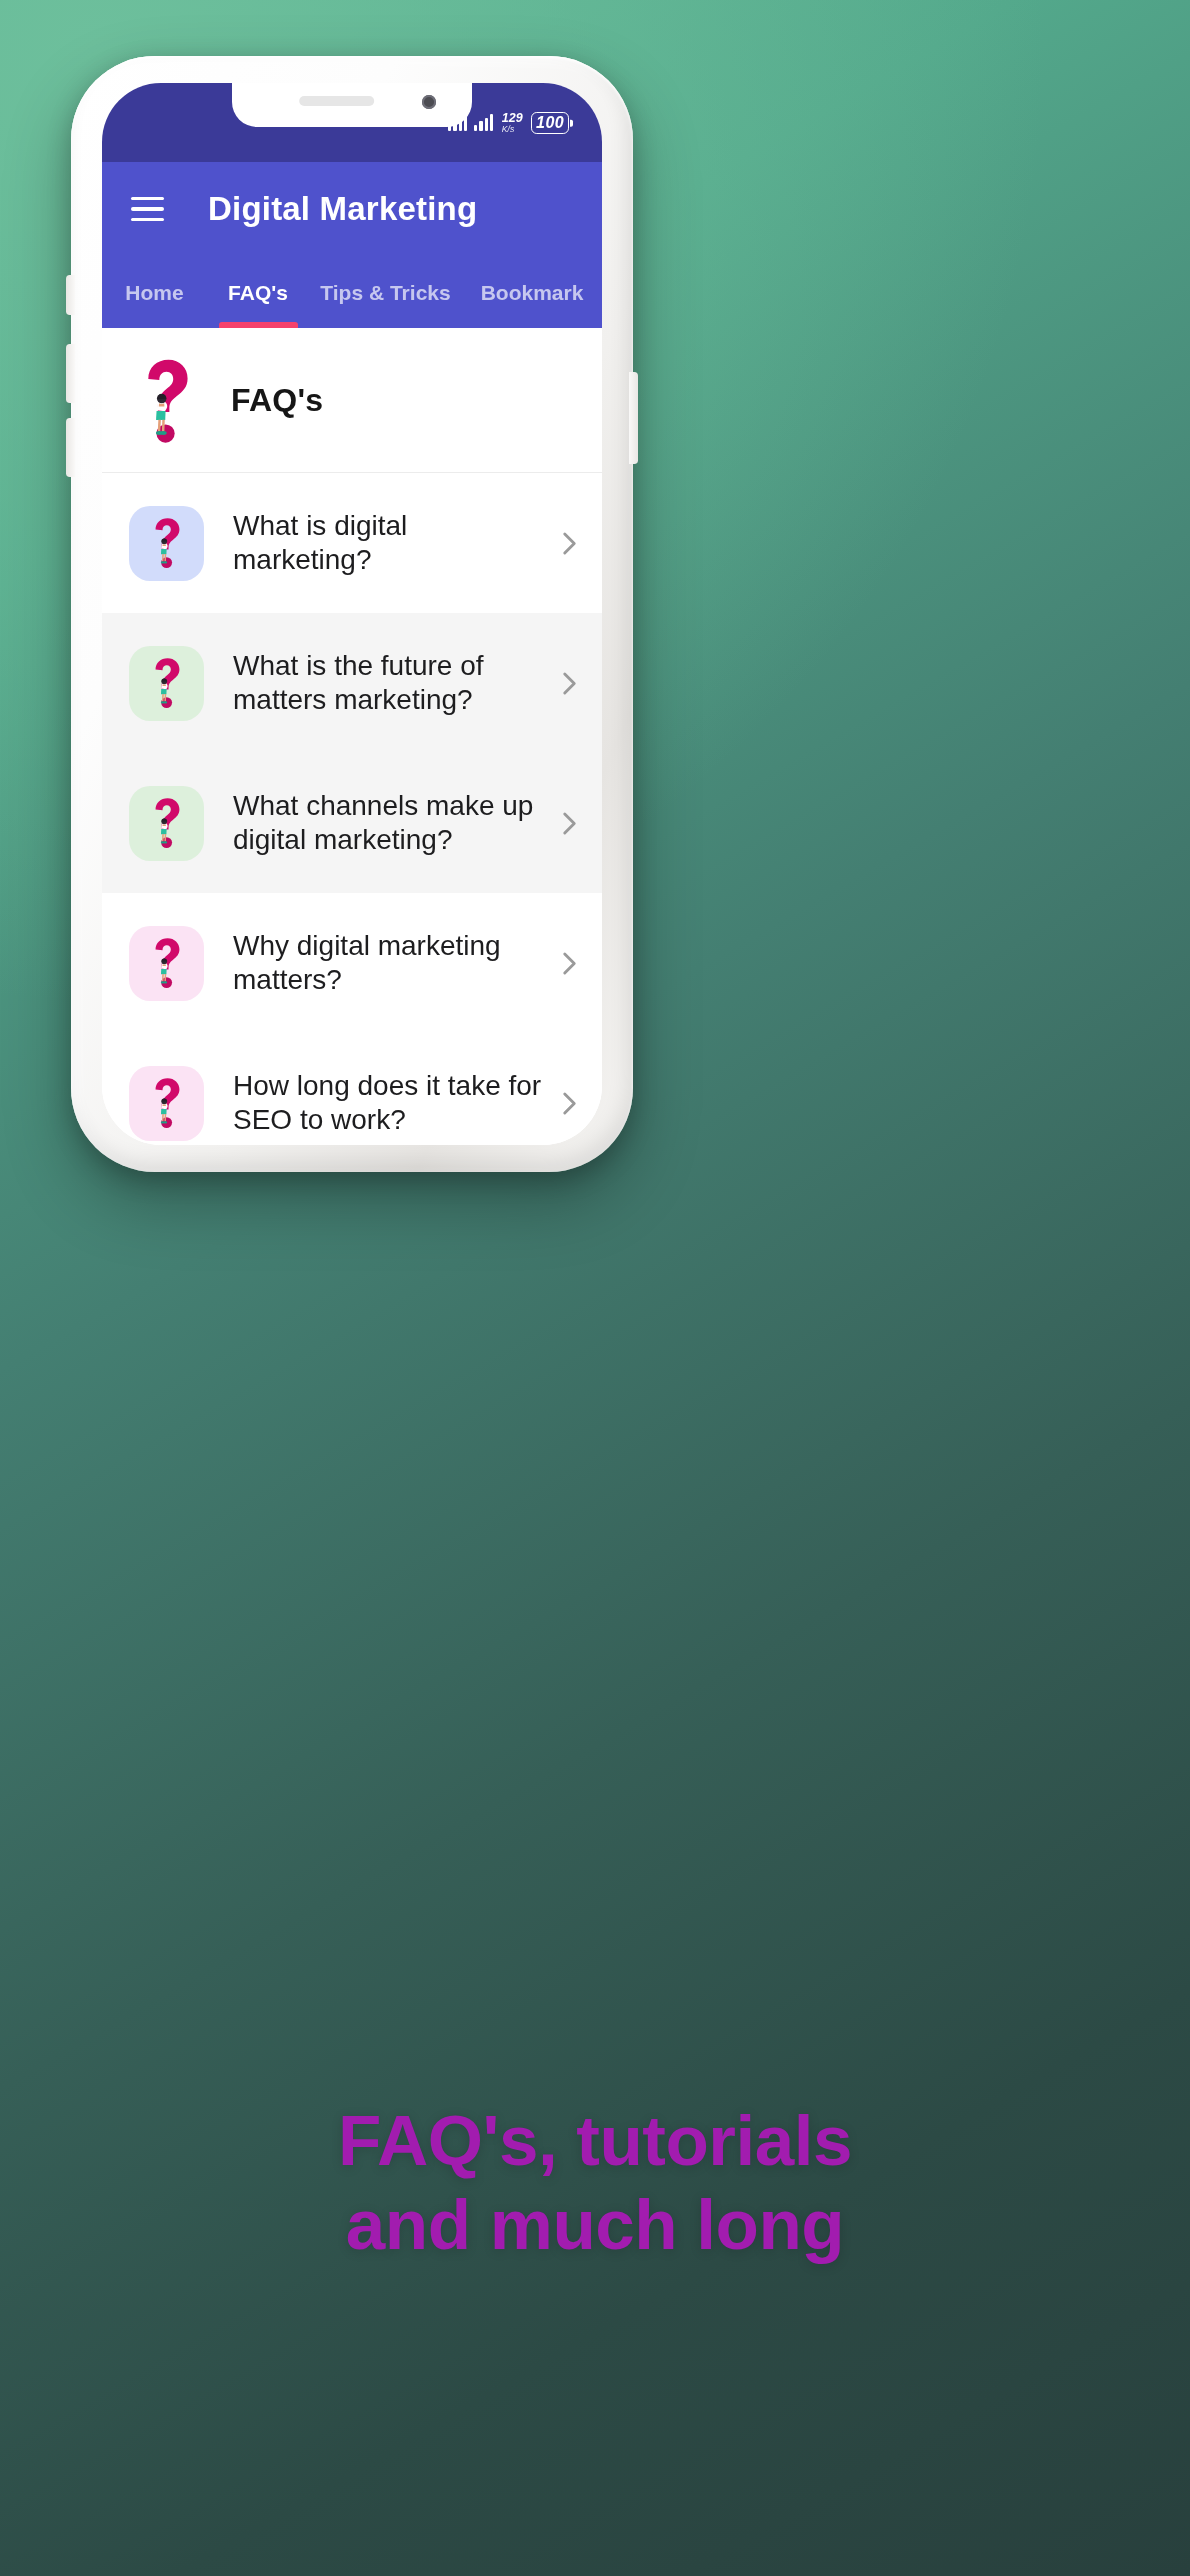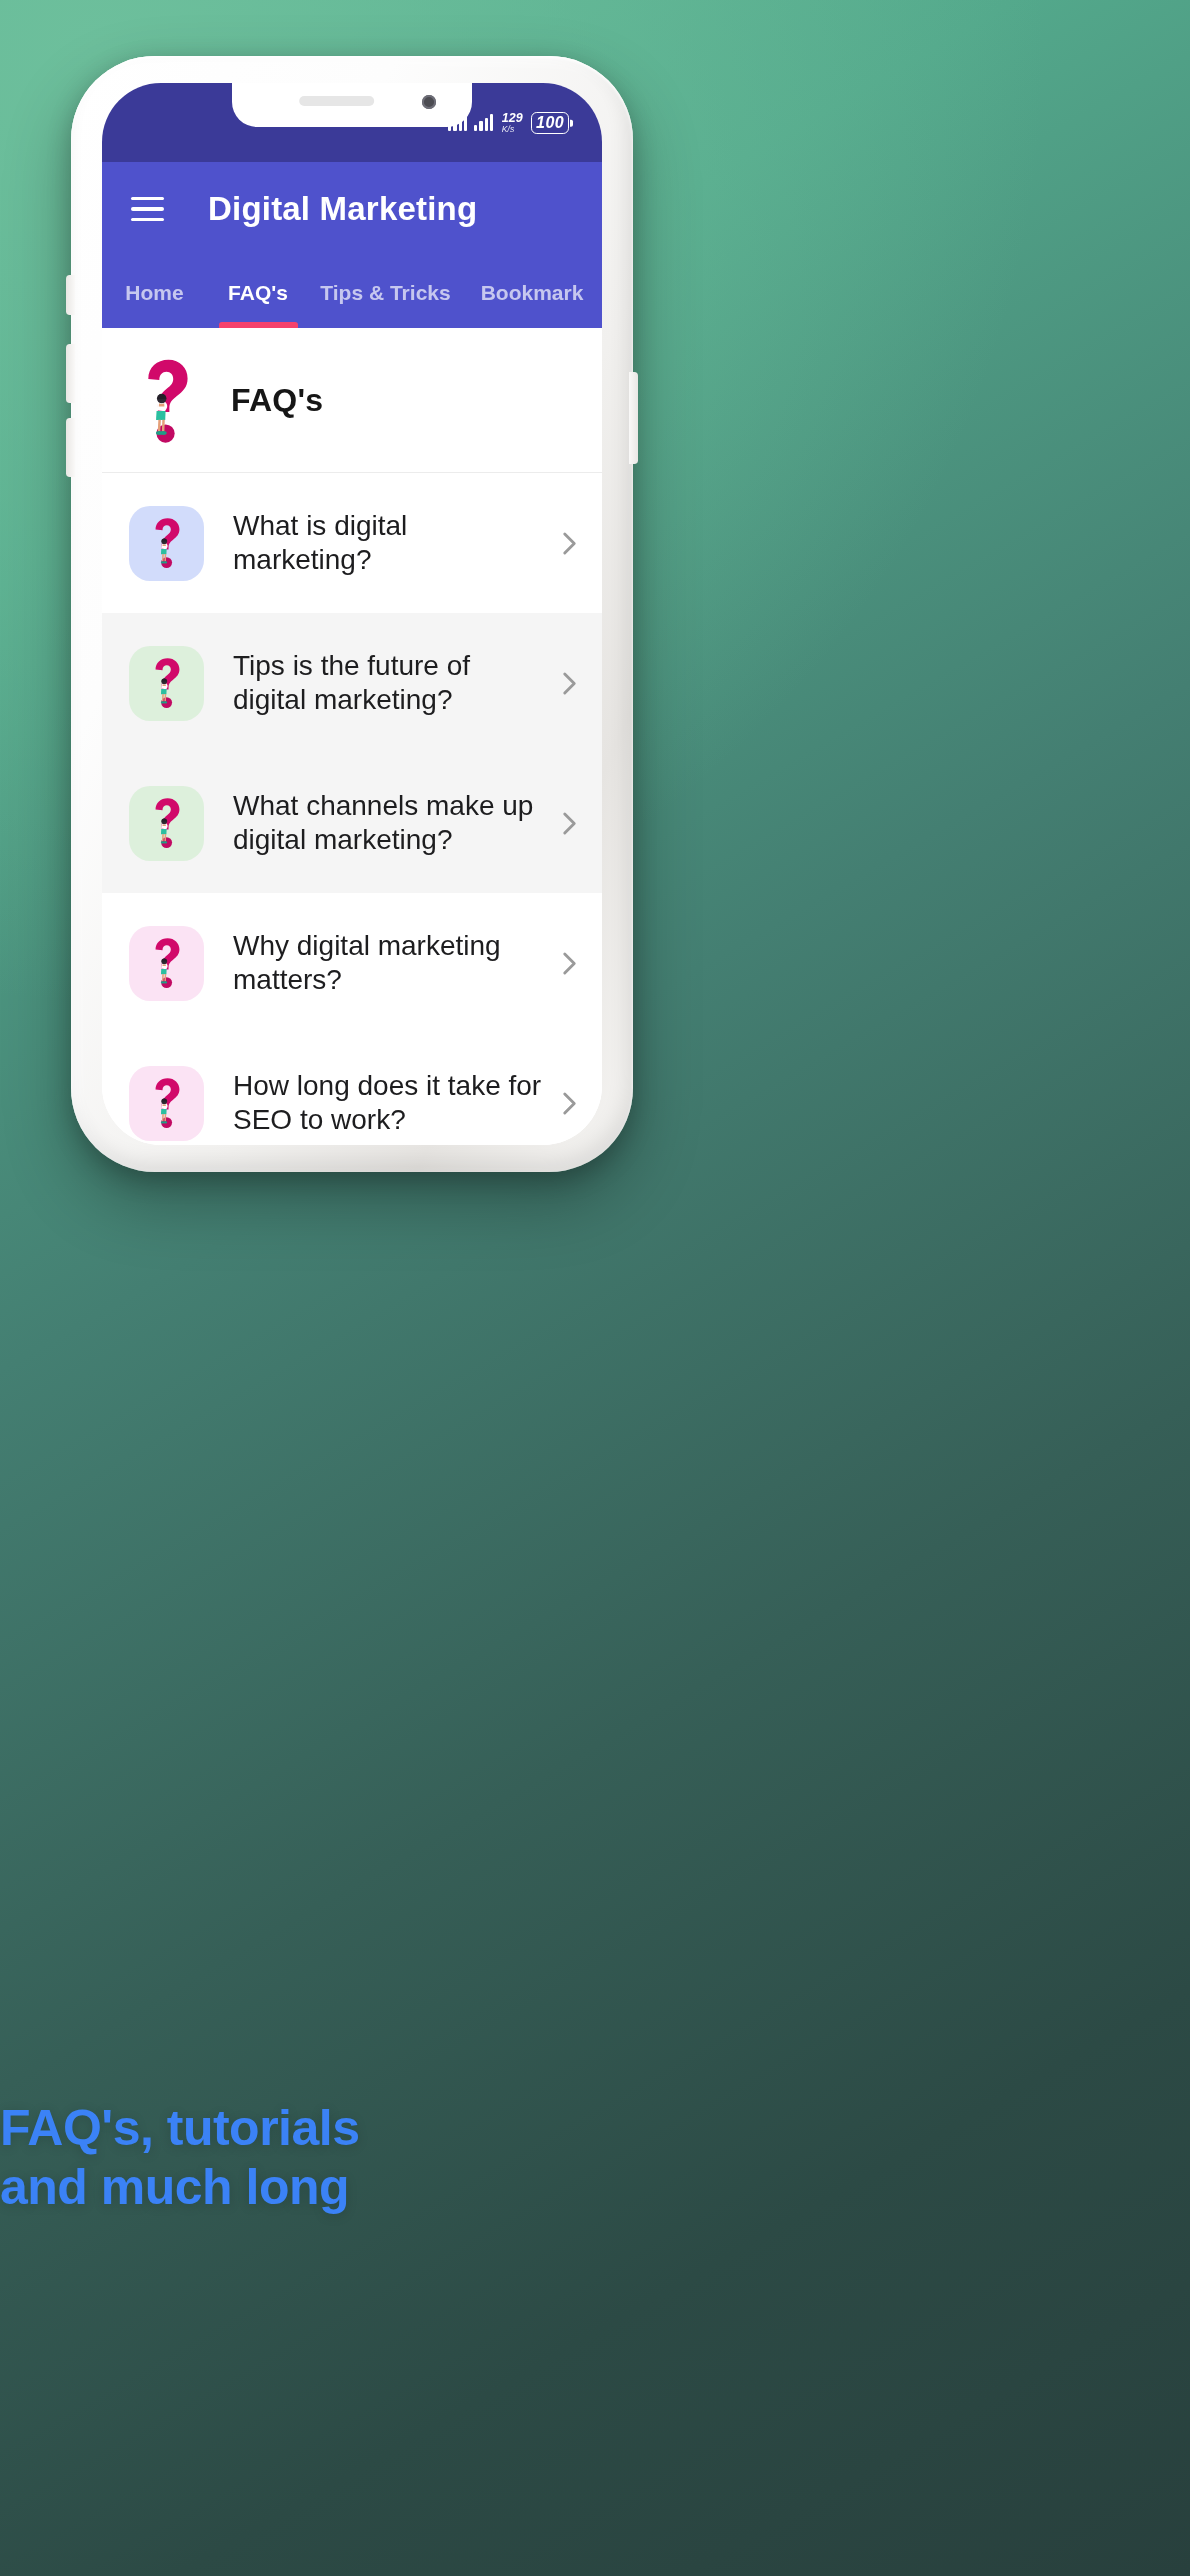--- a/index.html
+++ b/index.html
@@ -185,23 +185,23 @@
   .chev{
     flex:0 0 19px; width:19px; height:25px;
     display:flex; align-items:center; justify-content:center;
   }
   .chev svg{ display:block; }
 
   
   .tagline{
     position:absolute;
     left:0; right:0; top:2099px;
-    text-align:left;
-    color:#3b82f6;
-    font-size:50px;
+    text-align:center;
+    color:#a21caf;
+    font-size:71px;
     font-weight:700;
     line-height:1.18;
     letter-spacing:-0.5px;
     text-shadow:0 1.9px 11.5px rgba(0,0,0,.16);
   }
   .tagline .l2{ display:block; }
 </style>
 </head>
 <body>
 
@@ -313,21 +313,21 @@
             <path d="M17 35.2h5.6l-.2 5.6h-5.7z" fill="#2bbfa0"></path>
             <path d="M18.1 40.6h1.6l-.4 7.4h-1.6z" fill="#e5a07a"></path>
             <path d="M20.6 40.6h1.6l-.3 7.4h-1.6z" fill="#e5a07a"></path>
             <ellipse cx="18.5" cy="49.3" rx="2" ry="1.2" fill="#1e9e86"></ellipse>
             <ellipse cx="21.2" cy="49.3" rx="2" ry="1.2" fill="#1e9e86"></ellipse>
             <circle cx="20.1" cy="27.2" r="3" fill="#2e2a33"></circle>
             <path d="M17.4 27.5c0-1.9 1.2-3.1 2.7-3.1 1.6 0 2.8 1.2 2.8 3z" fill="#241f28"></path>
             <path d="M18.4 30.2c1.1.6 2.3.6 3.3 0l.1 1.9h-3.5z" fill="#e5a07a"></path>
           </svg>
         </span>
-        <span class="row-text">Tips is the future of digital marketing?</span>
+        <span class="row-text">What is the future of matters marketing?</span>
         <span class="chev">
           <svg viewBox="0 0 20 26" width="19" height="25">
               <path d="M5 3 L15 13 L5 23" fill="none" stroke="#9a9a9a" stroke-width="3" stroke-linecap="round" stroke-linejoin="round"></path>
             </svg>
         </span>
       </div>
 
       <div class="row alt">
         <span class="tile" style="background:#ddf0dc">
           <svg class="qmark" viewBox="0 0 46 58" width="44" height="56" aria-hidden="true">

